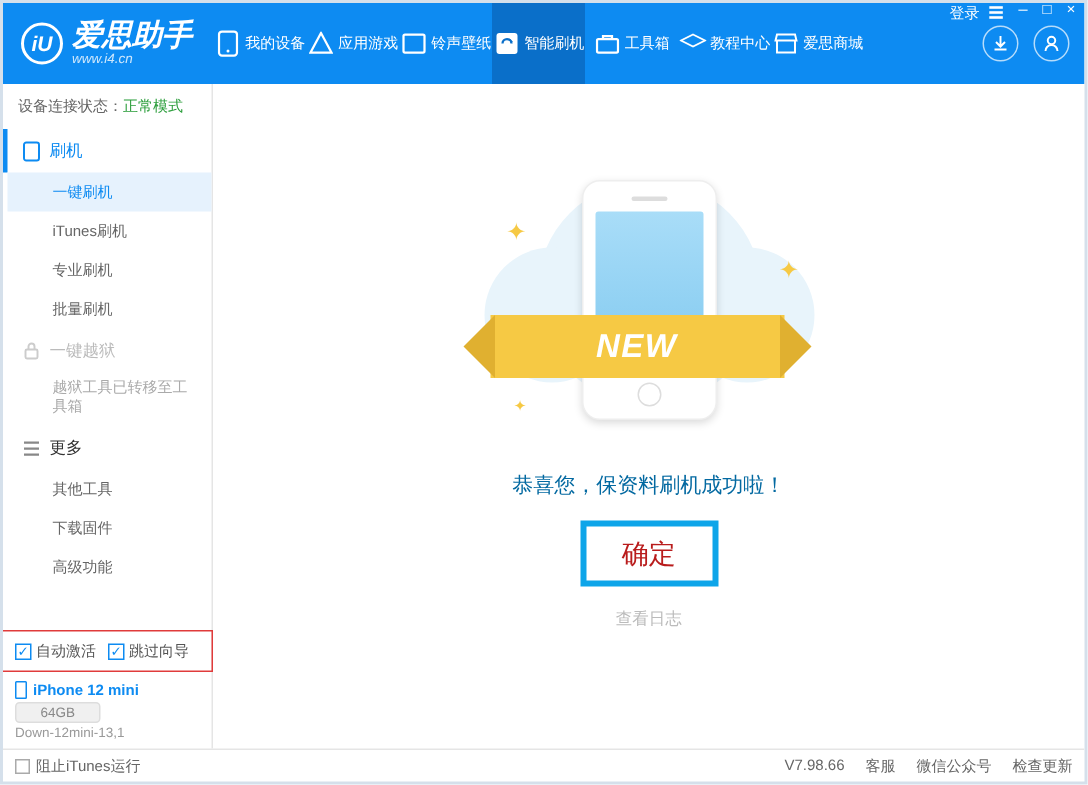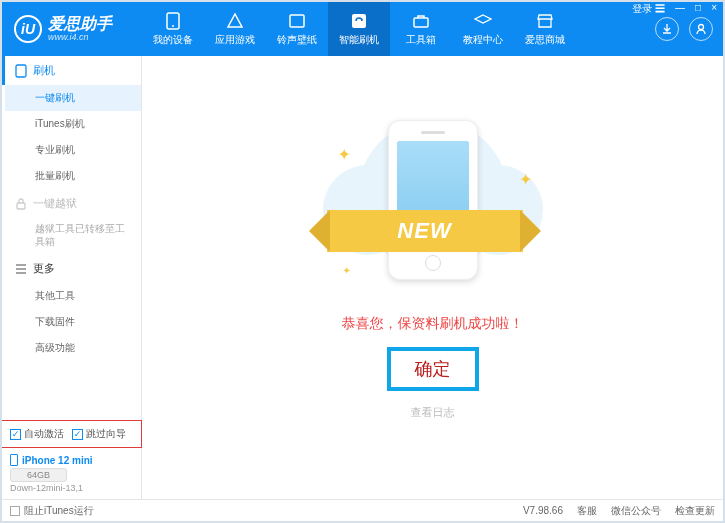--- a/index.html
+++ b/index.html
@@ -1,30 +1,30 @@
 <!DOCTYPE html>
 <html><head>
 <meta charset="utf-8">
 <style>
 * { margin: 0; padding: 0; box-sizing: border-box; font-family: "Microsoft YaHei", Arial, sans-serif; }
 body { background: #fff; width: 725px; height: 523px; overflow: hidden; border: 2px solid #d5e0eb; }
 .header { background: #0d8bf2; height: 54px; display: flex; align-items: center; color: #fff; }
 .logo-area { display: flex; align-items: center; padding: 0 12px; width: 140px; font-style: italic; }
 .logo-circle { width: 28px; height: 28px; border: 2px solid #fff; border-radius: 50%; display: flex; align-items: center; justify-content: center; font-weight: bold; font-size: 14px; }
 .logo-text { margin-left: 6px; }
-.app-name { font-size: 16px; font-weight: bold; line-height: 1.1; }
+.app-name { font-size: 20px; font-weight: bold; line-height: 1.1; }
 .app-url { font-size: 9px; opacity: 0.8; line-height: 1.1; }
 .nav-tabs { display: flex; flex: 1; height: 100%; }
-.nav-tab { width: 62px; display: flex; flex-direction: column; align-items: center; justify-content: center; cursor: pointer; font-size: 10px; gap: 3px; }
+.nav-tab { width: 62px; display: flex; flex-direction: row; align-items: center; justify-content: center; cursor: pointer; font-size: 10px; gap: 3px; }
 .nav-tab.active { background: #0a6fc9; }
 .nav-icon { width: 18px; height: 18px; display: flex; align-items: center; justify-content: center; }
 .header-right { display: flex; align-items: center; gap: 10px; padding-right: 10px; }
 .circ-btn { width: 24px; height: 24px; border: 1.5px solid rgba(255,255,255,0.7); border-radius: 50%; display: flex; align-items: center; justify-content: center; font-size: 12px; cursor: pointer; }
 .win-controls { position: absolute; top: 2px; right: 6px; display: flex; gap: 6px; font-size: 10px; color: #fff; }
-.win-btn { cursor: pointer; padding: 0 2px; }
+.win-btn { cursor: pointer; padding: 0 2px; font-family: Liberation Mono, monospace; }
 
 .body-area { display: flex; height: calc(100% - 54px - 22px); }
 .sidebar { width: 140px; border-right: 1px solid #e5e5e5; display: flex; flex-direction: column; font-size: 11px; color: #555; }
 .status-line { padding: 8px 10px; font-size: 10px; color: #666; }
 .status-value { color: #2a9d3a; }
 .side-section { border-left: 3px solid transparent; }
 .side-header { display: flex; align-items: center; gap: 6px; padding: 7px 10px; cursor: pointer; color: #333; }
 .side-header.active-hdr { border-left: 3px solid #0d8bf2; color: #0d8bf2; margin-left: -3px; padding-left: 10px; }
 .side-item { padding: 6px 10px 6px 30px; cursor: pointer; color: #666; font-size: 10px; }
 .side-item.active { background: #e6f2fd; color: #0d8bf2; }
@@ -47,21 +47,21 @@
 .cloud.c3 { width: 90px; height: 90px; top: 50px; right: 0; }
 .phone { position: absolute; width: 90px; height: 160px; background: #fff; border-radius: 12px; top: 5px; left: 65px; box-shadow: 0 2px 6px rgba(0,0,0,0.15); border: 1px solid #eee; }
 .phone::before { content: ""; position: absolute; top: 10px; left: 50%; transform: translateX(-50%); width: 24px; height: 3px; background: #ddd; border-radius: 2px; }
 .phone::after { content: ""; position: absolute; bottom: 8px; left: 50%; transform: translateX(-50%); width: 14px; height: 14px; border: 1px solid #ddd; border-radius: 50%; }
 .screen { position: absolute; top: 20px; left: 8px; right: 8px; bottom: 28px; background: linear-gradient(#a9ddf8, #7fc8ef); border-radius: 2px; }
 .new-banner { position: absolute; top: 95px; left: 4px; right: 20px; height: 42px; background: #f6c944; display: flex; align-items: center; justify-content: center; color: #fff; font-weight: 900; font-size: 22px; font-style: italic; letter-spacing: 1px; }
 .new-banner::before, .new-banner::after { content: ""; position: absolute; width: 0; height: 0; border: 21px solid transparent; }
 .new-banner::before { left: -18px; border-right-color: #e0b030; border-left: none; }
 .new-banner::after { right: -18px; border-left-color: #e0b030; border-right: none; }
 .star { position: absolute; color: #f6c944; font-size: 16px; }
-.success-text { margin-top: 20px; font-size: 14px; color: #ef4444; }
+.success-text { margin-top: 20px; font-size: 14px; color: #0369a1; }
 .ok-btn { margin-top: 14px; padding: 6px 24px; border: 4px solid #0ea5e9; background: #fff; font-size: 18px; cursor: pointer; color: #b91c1c; }
 .log-link { margin-top: 14px; font-size: 11px; color: #bbb; cursor: pointer; }
 
 .footer { height: 22px; border-top: 1px solid #e5e5e5; display: flex; align-items: center; font-size: 10px; color: #666; padding: 0 8px; }
 .footer-left { display: flex; align-items: center; gap: 4px; cursor: pointer; }
 .footer-cb { width: 10px; height: 10px; border: 1px solid #aaa; }
 .footer-spacer { flex: 1; }
 .footer-item { margin-left: 14px; cursor: pointer; }
 </style>
 </head>
@@ -154,20 +154,23 @@
         <svg width="12" height="12" viewBox="0 0 12 12">
           <circle cx="6" cy="4" r="2.5" fill="none" stroke="#fff" stroke-width="1.3"></circle>
           <path d="M2 11 A4 4 0 0 1 10 11" fill="none" stroke="#fff" stroke-width="1.3"></path>
         </svg>
       </div>
   </div>
 </div>
 
 <div class="body-area">
   <div class="sidebar">
+    <div class="status-line">
+      <span>设备连接状态：</span><span class="status-value">正常模式</span>
+    </div>
     <div class="side-section">
       <div class="side-header active-hdr">
         <svg width="12" height="14" viewBox="0 0 12 14">
             <rect x="1" y="1" width="10" height="12" rx="1.5" fill="none" stroke="#0d8bf2" stroke-width="1.3"></rect>
           </svg>
         <span>刷机</span>
       </div>
       <div class="side-item active">一键刷机</div>
       <div class="side-item">iTunes刷机</div>
       <div class="side-item">专业刷机</div>

